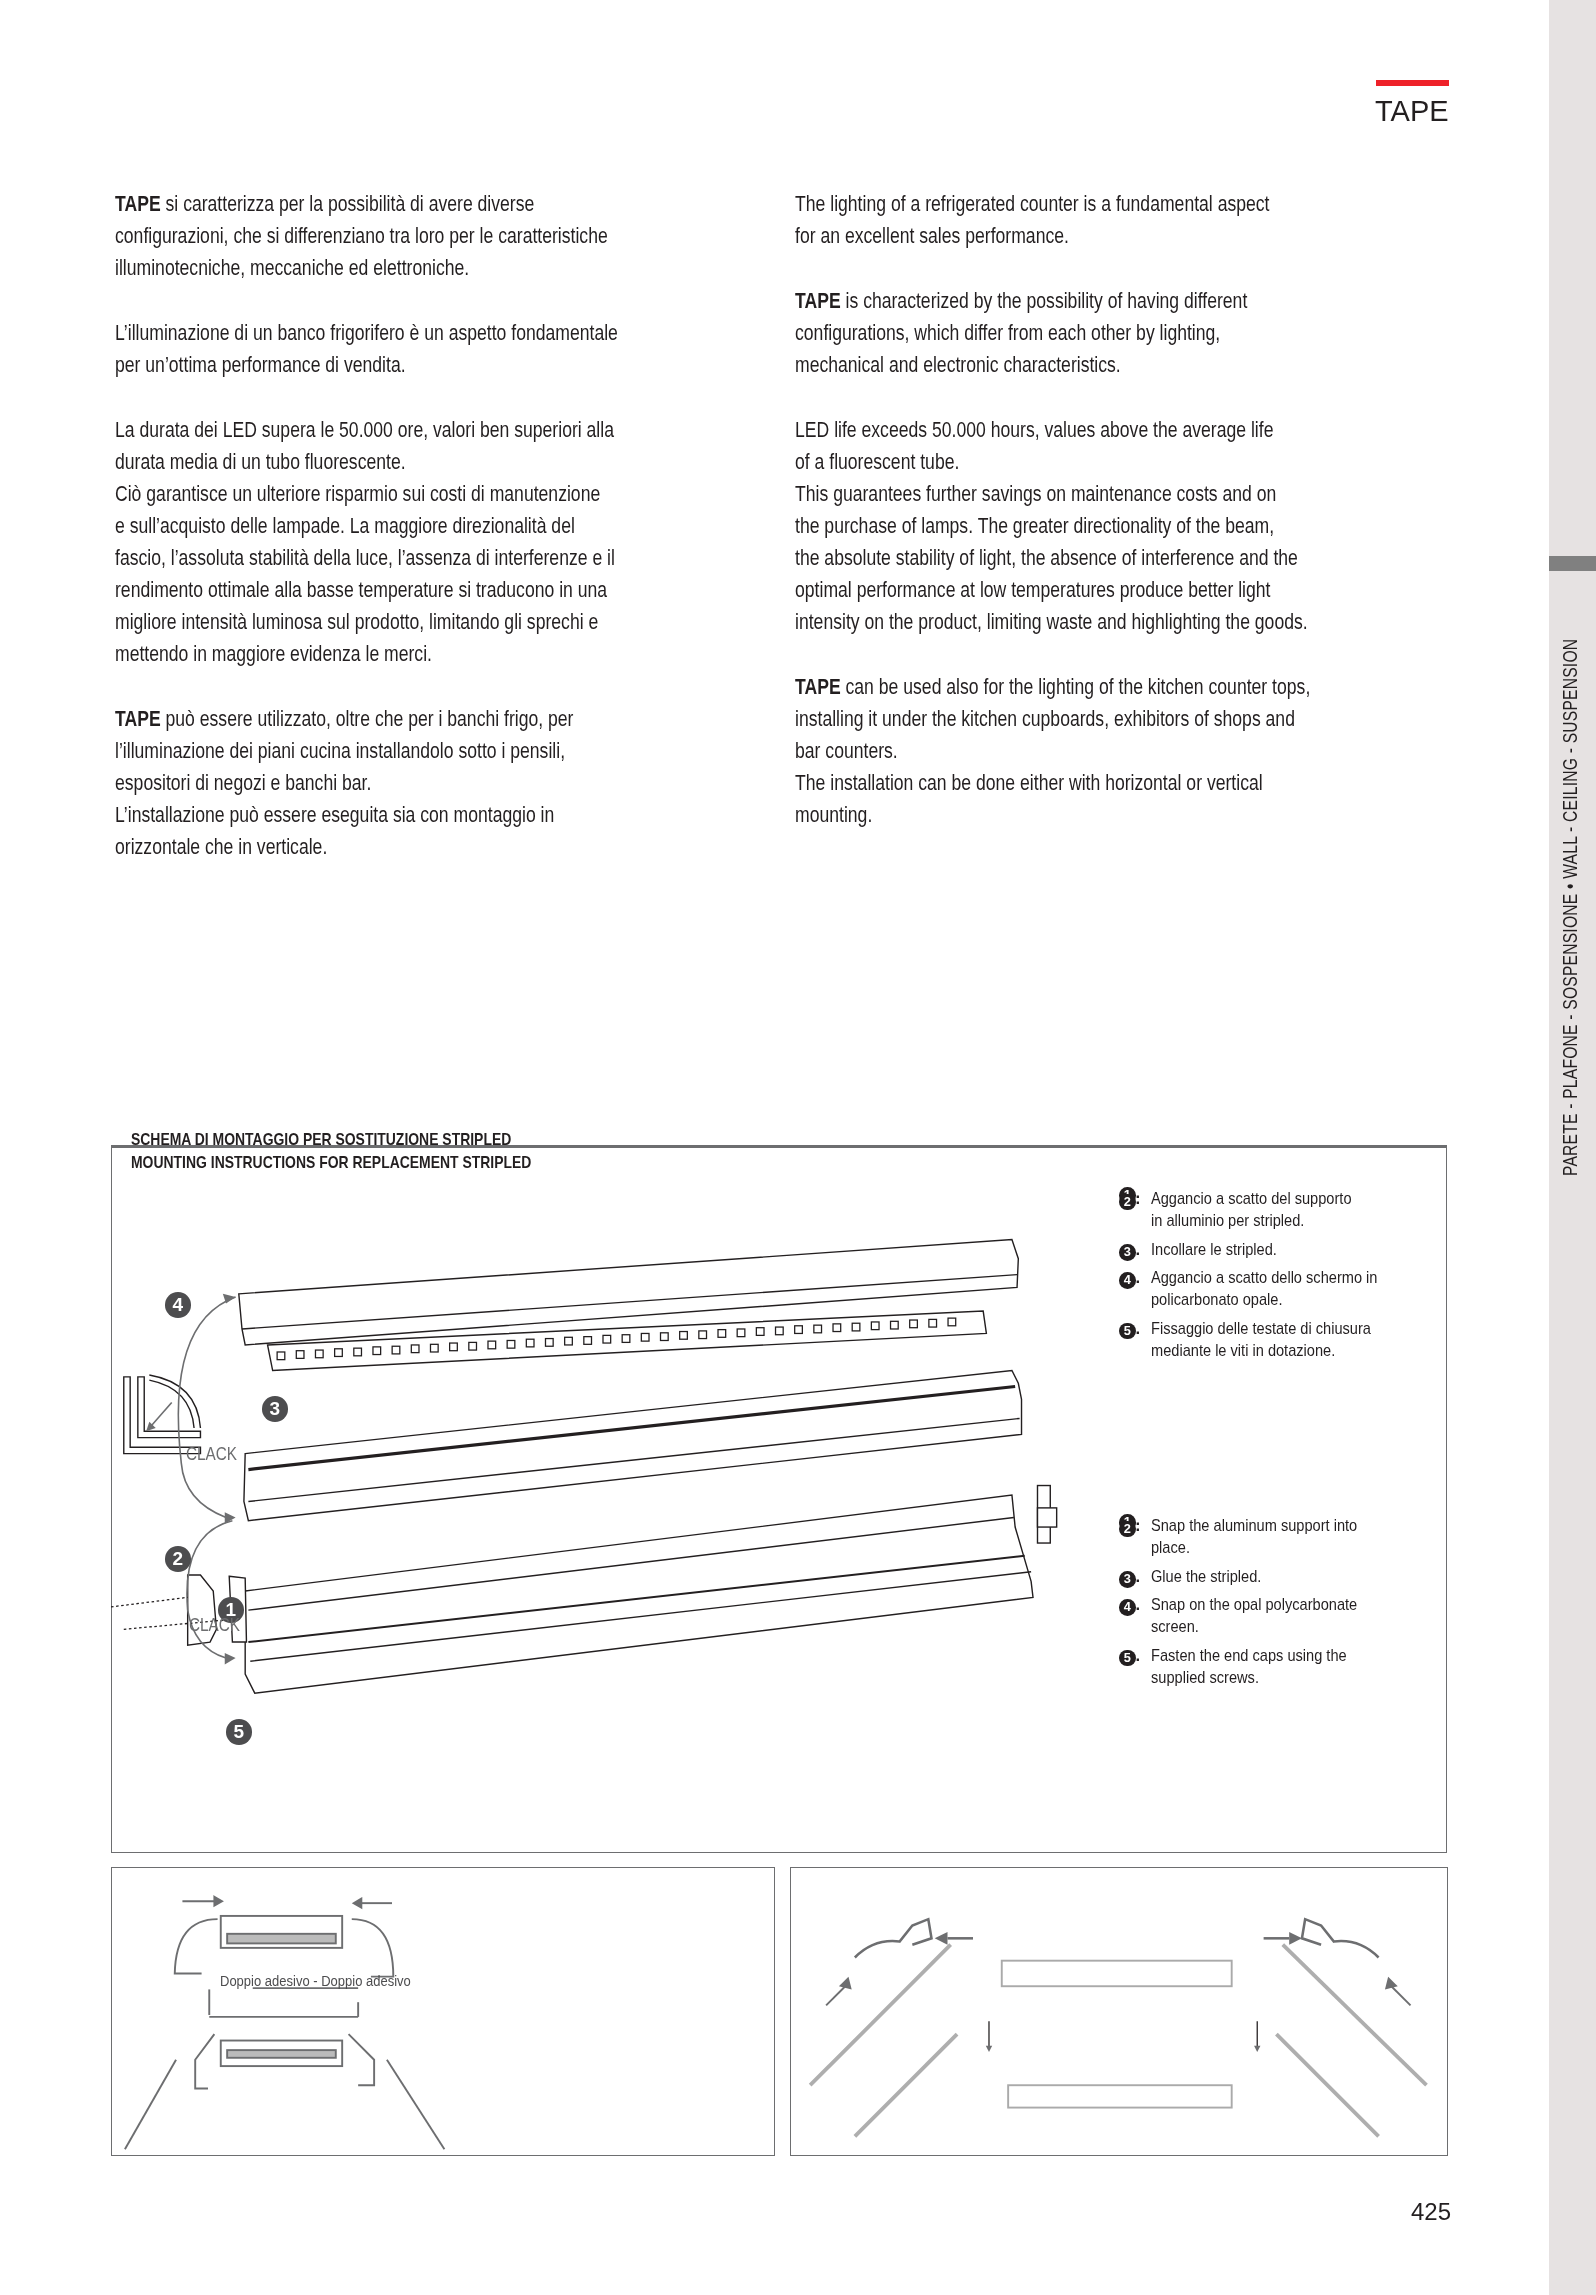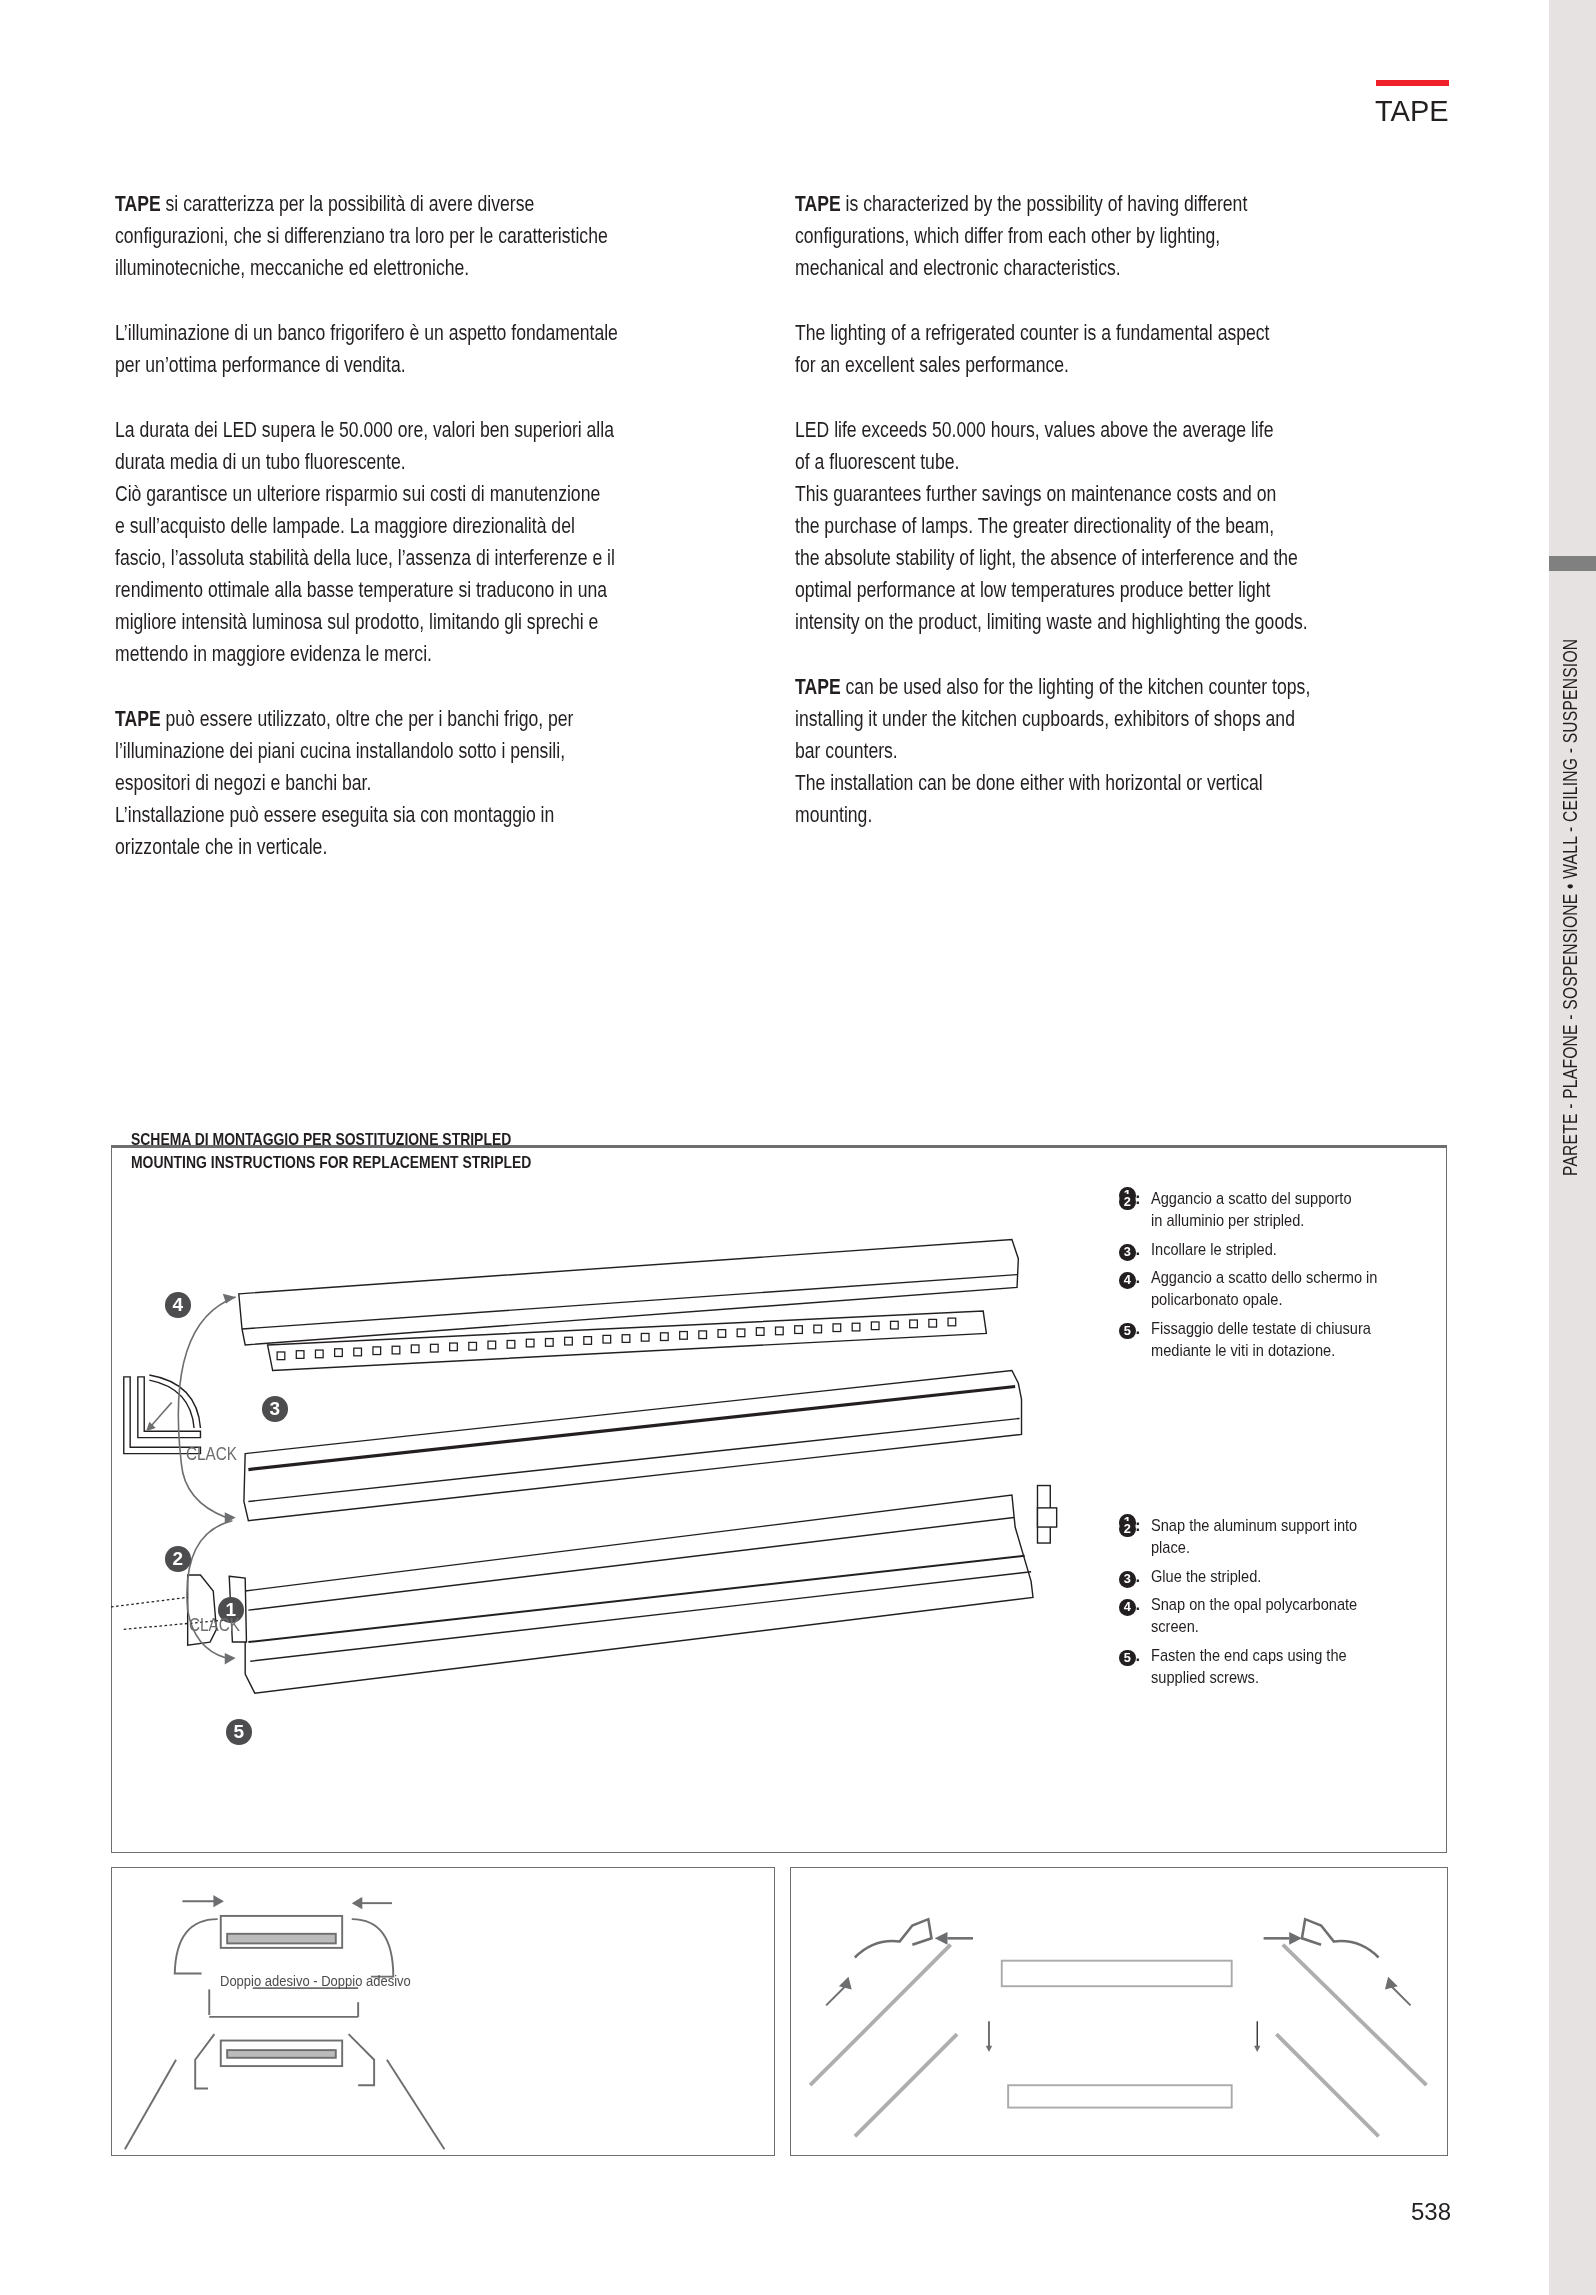--- a/index.html
+++ b/index.html
@@ -71,27 +71,27 @@
     <span class="ln"><b>TAPE</b><span> può essere utilizzato, oltre che per i banchi frigo, per</span></span>
     <span class="ln">l’illuminazione dei piani cucina installandolo sotto i pensili,</span>
     <span class="ln">espositori di negozi e banchi bar.</span>
     <span class="ln">L’installazione può essere eseguita sia con montaggio in</span>
     <span class="ln">orizzontale che in verticale.</span>
   </p>
 </div>
 
 <div class="col col-en">
   <p>
+    <span class="ln">The lighting of a refrigerated counter is a fundamental aspect</span>
+    <span class="ln">for an excellent sales performance.</span>
+  </p>
+  <p>
     <span class="ln"><b>TAPE</b><span> is characterized by the possibility of having different</span></span>
     <span class="ln">configurations, which differ from each other by lighting,</span>
     <span class="ln">mechanical and electronic characteristics.</span>
-  </p>
-  <p>
-    <span class="ln">The lighting of a refrigerated counter is a fundamental aspect</span>
-    <span class="ln">for an excellent sales performance.</span>
   </p>
   <p>
     <span class="ln">LED life exceeds 50.000 hours, values above the average life</span>
     <span class="ln">of a fluorescent tube.</span>
     <span class="ln">This guarantees further savings on maintenance costs and on</span>
     <span class="ln">the purchase of lamps. The greater directionality of the beam,</span>
     <span class="ln">the absolute stability of light, the absence of interference and the</span>
     <span class="ln">optimal performance at low temperatures produce better light</span>
     <span class="ln">intensity on the product, limiting waste and highlighting the goods.</span>
   </p>
@@ -269,14 +269,14 @@
       <polygon points="935,170 950,185 930,190"></polygon>
       <line x1="940" y1="185" x2="970" y2="215" stroke="#6d6e70" stroke-width="3"></line>
       <line x1="310" y1="240" x2="310" y2="280" stroke="#231f20" stroke-width="2"></line>
       <polygon points="305,278 315,278 310,288"></polygon>
       <line x1="730" y1="240" x2="730" y2="280" stroke="#231f20" stroke-width="2"></line>
       <polygon points="725,278 735,278 730,288"></polygon>
     </g>
   </svg>
 </div>
 
-<div class="page-num">538</div>
+<div class="page-num">425</div>
 
 
 </body></html>

